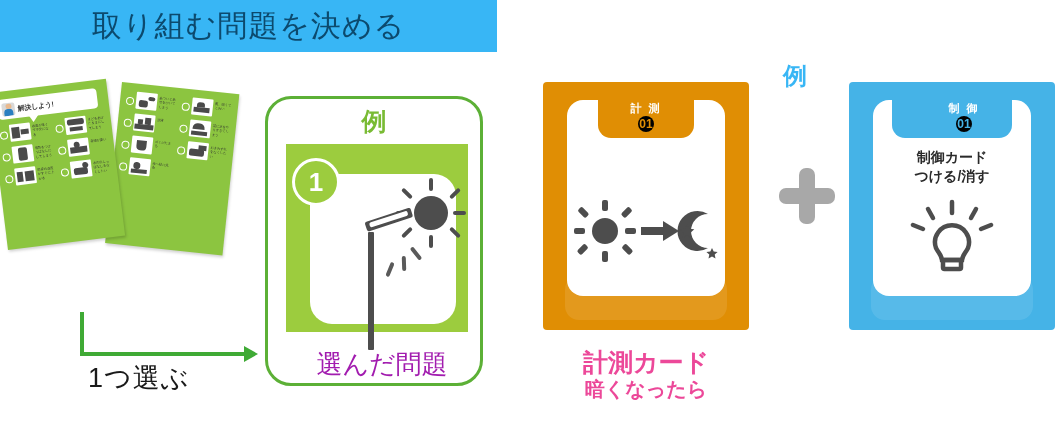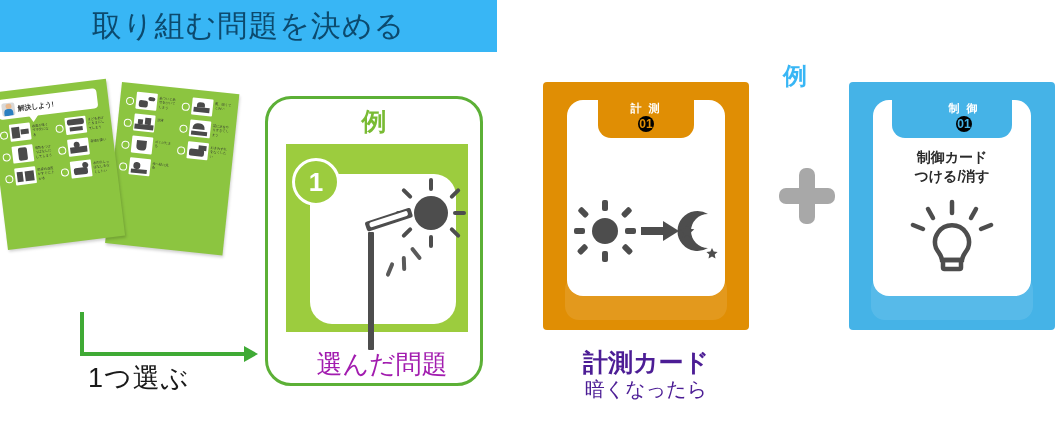--- a/index.html
+++ b/index.html
@@ -176,22 +176,22 @@
     position:absolute;left:236px;top:116px;width:56px;height:56px;
   }
   .plus span{position:absolute;background:#a8a8a8;border-radius:7px;}
   .plus .h{left:0;top:20px;width:56px;height:16px;}
   .plus .v{left:20px;top:0;width:16px;height:56px;}
 
   .botlbl{position:absolute;top:296px;width:206px;text-align:center;}
   .botlbl.o{left:0px;}
   .botlbl.b{left:306px;}
   .botlbl .l1{font-size:25px;font-weight:bold;line-height:1.15;}
-  .botlbl .l2{font-size:20px;font-weight:normal;line-height:1.25;}
-  .botlbl.o .l1,.botlbl.o .l2{color:#4c1d95;text-align:center;}
+  .botlbl .l2{font-size:20px;font-weight:bold;line-height:1.25;}
+  .botlbl.o .l1,.botlbl.o .l2{color:#ec4899;text-align:center;}
   .botlbl.b .l1,.botlbl.b .l2{color:#3a9fe0;}
 </style>
 </head>
 <body>
 
 <div class="stage">
 
   <div class="hdr hdr-left">
     <span>取り組む問題を決める</span>
   </div>

